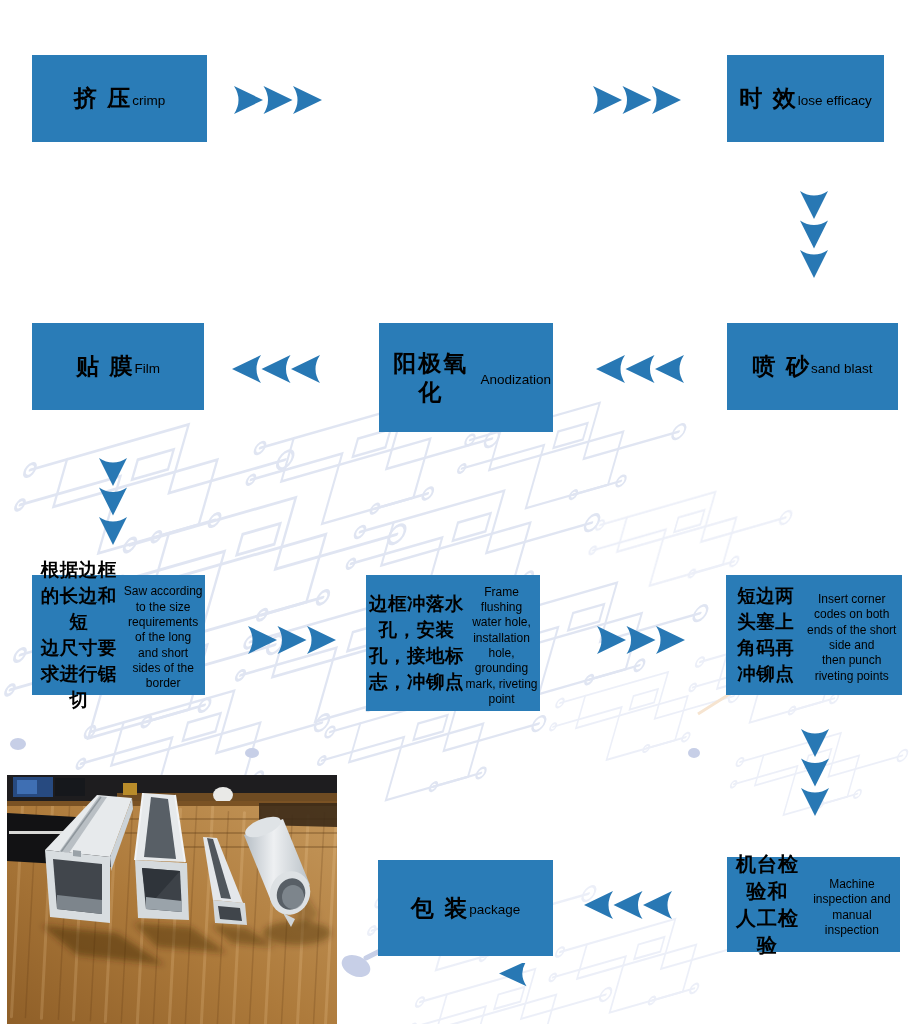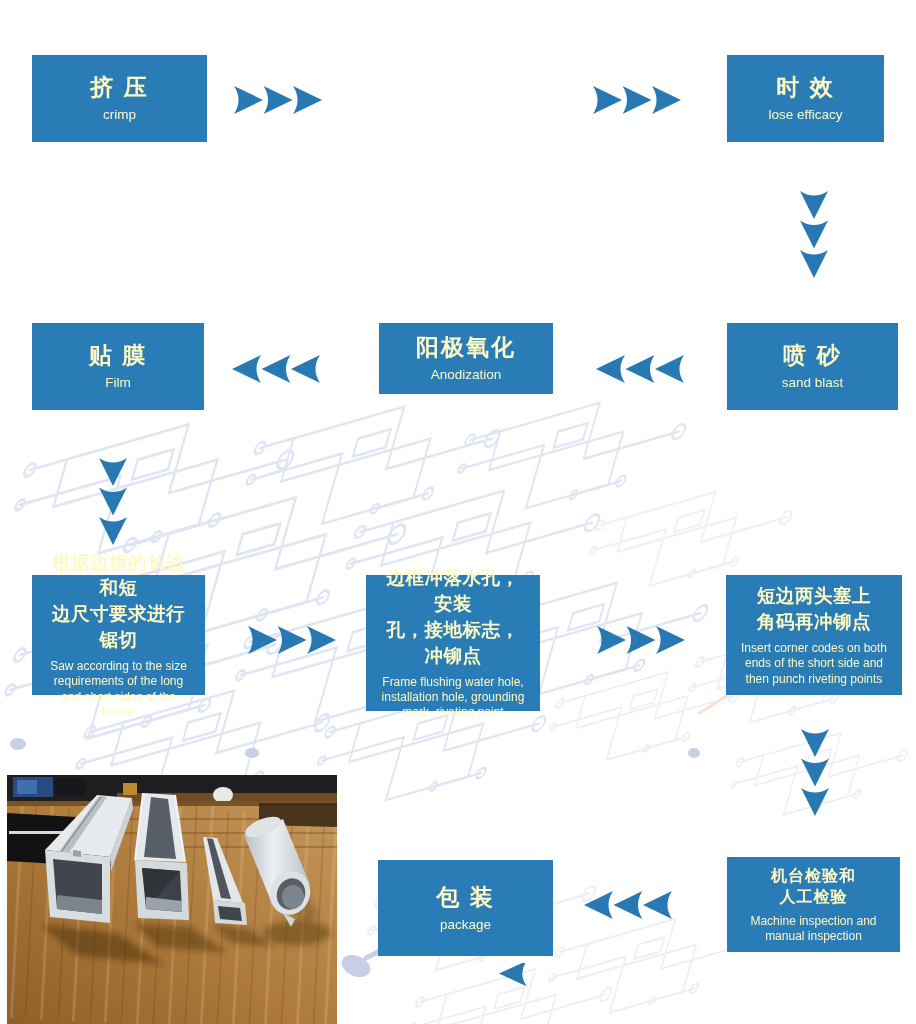--- a/index.html
+++ b/index.html
@@ -3,29 +3,29 @@
 <meta charset="utf-8">
 <style>
   html,body{margin:0;padding:0;background:#ffffff;}
   .stage{
     position:relative;width:916px;height:1024px;overflow:hidden;background:#ffffff;
     font-family:"Liberation Sans","DejaVu Sans",sans-serif;
   }
   .stage svg{display:block;}
   #bg{position:absolute;left:0;top:0;z-index:0;}
   .box{
-    position:absolute;z-index:2;background:#2a7cb7;color:#fef9c3;
-    display:flex;flex-direction:column;align-items:center;justify-content:center;
-    text-align:center;box-sizing:border-box;padding:4px 14px;
+    position:absolute;z-index:2;background:#2a7cb7;color:#000000;
+    display:flex;flex-direction:row;align-items:center;justify-content:center;
+    text-align:center;box-sizing:border-box;padding:4px 2px;
   }
   .zh{font-weight:bold;font-size:23px;letter-spacing:2px;line-height:1.25;white-space:pre-line;}
   .en{font-size:13.5px;line-height:1.22;margin-top:5px;white-space:pre-line;}
   .box.small .zh{font-size:18.5px;letter-spacing:0.5px;line-height:1.4;}
   .box.small .en{font-size:12px;margin-top:6px;line-height:1.28;}
-  .box.medium .zh{font-size:16px;letter-spacing:1px;line-height:1.35;}
+  .box.medium .zh{font-size:20px;letter-spacing:1px;line-height:1.35;}
   .box.medium .en{font-size:12px;margin-top:6px;line-height:1.28;}
   .arr{position:absolute;z-index:2;}
   .arr use{fill:#2878b4;}
   #photo{position:absolute;left:7px;top:775px;z-index:1;}
 </style>
 </head>
 <body>
 
 <div class="stage">
 
@@ -217,21 +217,21 @@
 
   <div class="box" style="left:32px;top:323px;width:172px;height:87px">
     <div class="zh">贴 膜</div>
     <div class="en">Film</div>
   </div>
   <svg class="arr" style="left:232px;top:355px" width="90" height="28">
     <use href="#chev-l"></use>
       <use href="#chev-l" transform="translate(29.5,0)"></use>
       <use href="#chev-l" transform="translate(59,0)"></use>
   </svg>
-  <div class="box" style="left:379px;top:323px;width:174px;height:71px">
+  <div class="box" style="left:379px;top:323px;width:174px;height:109px">
     <div class="zh">阳极氧化</div>
     <div class="en">Anodization</div>
   </div>
   <svg class="arr" style="left:596px;top:355px" width="90" height="28">
     <use href="#chev-l"></use>
       <use href="#chev-l" transform="translate(29.5,0)"></use>
       <use href="#chev-l" transform="translate(59,0)"></use>
   </svg>
   <div class="box" style="left:727px;top:323px;width:171px;height:87px">
     <div class="zh">喷 砂</div>

